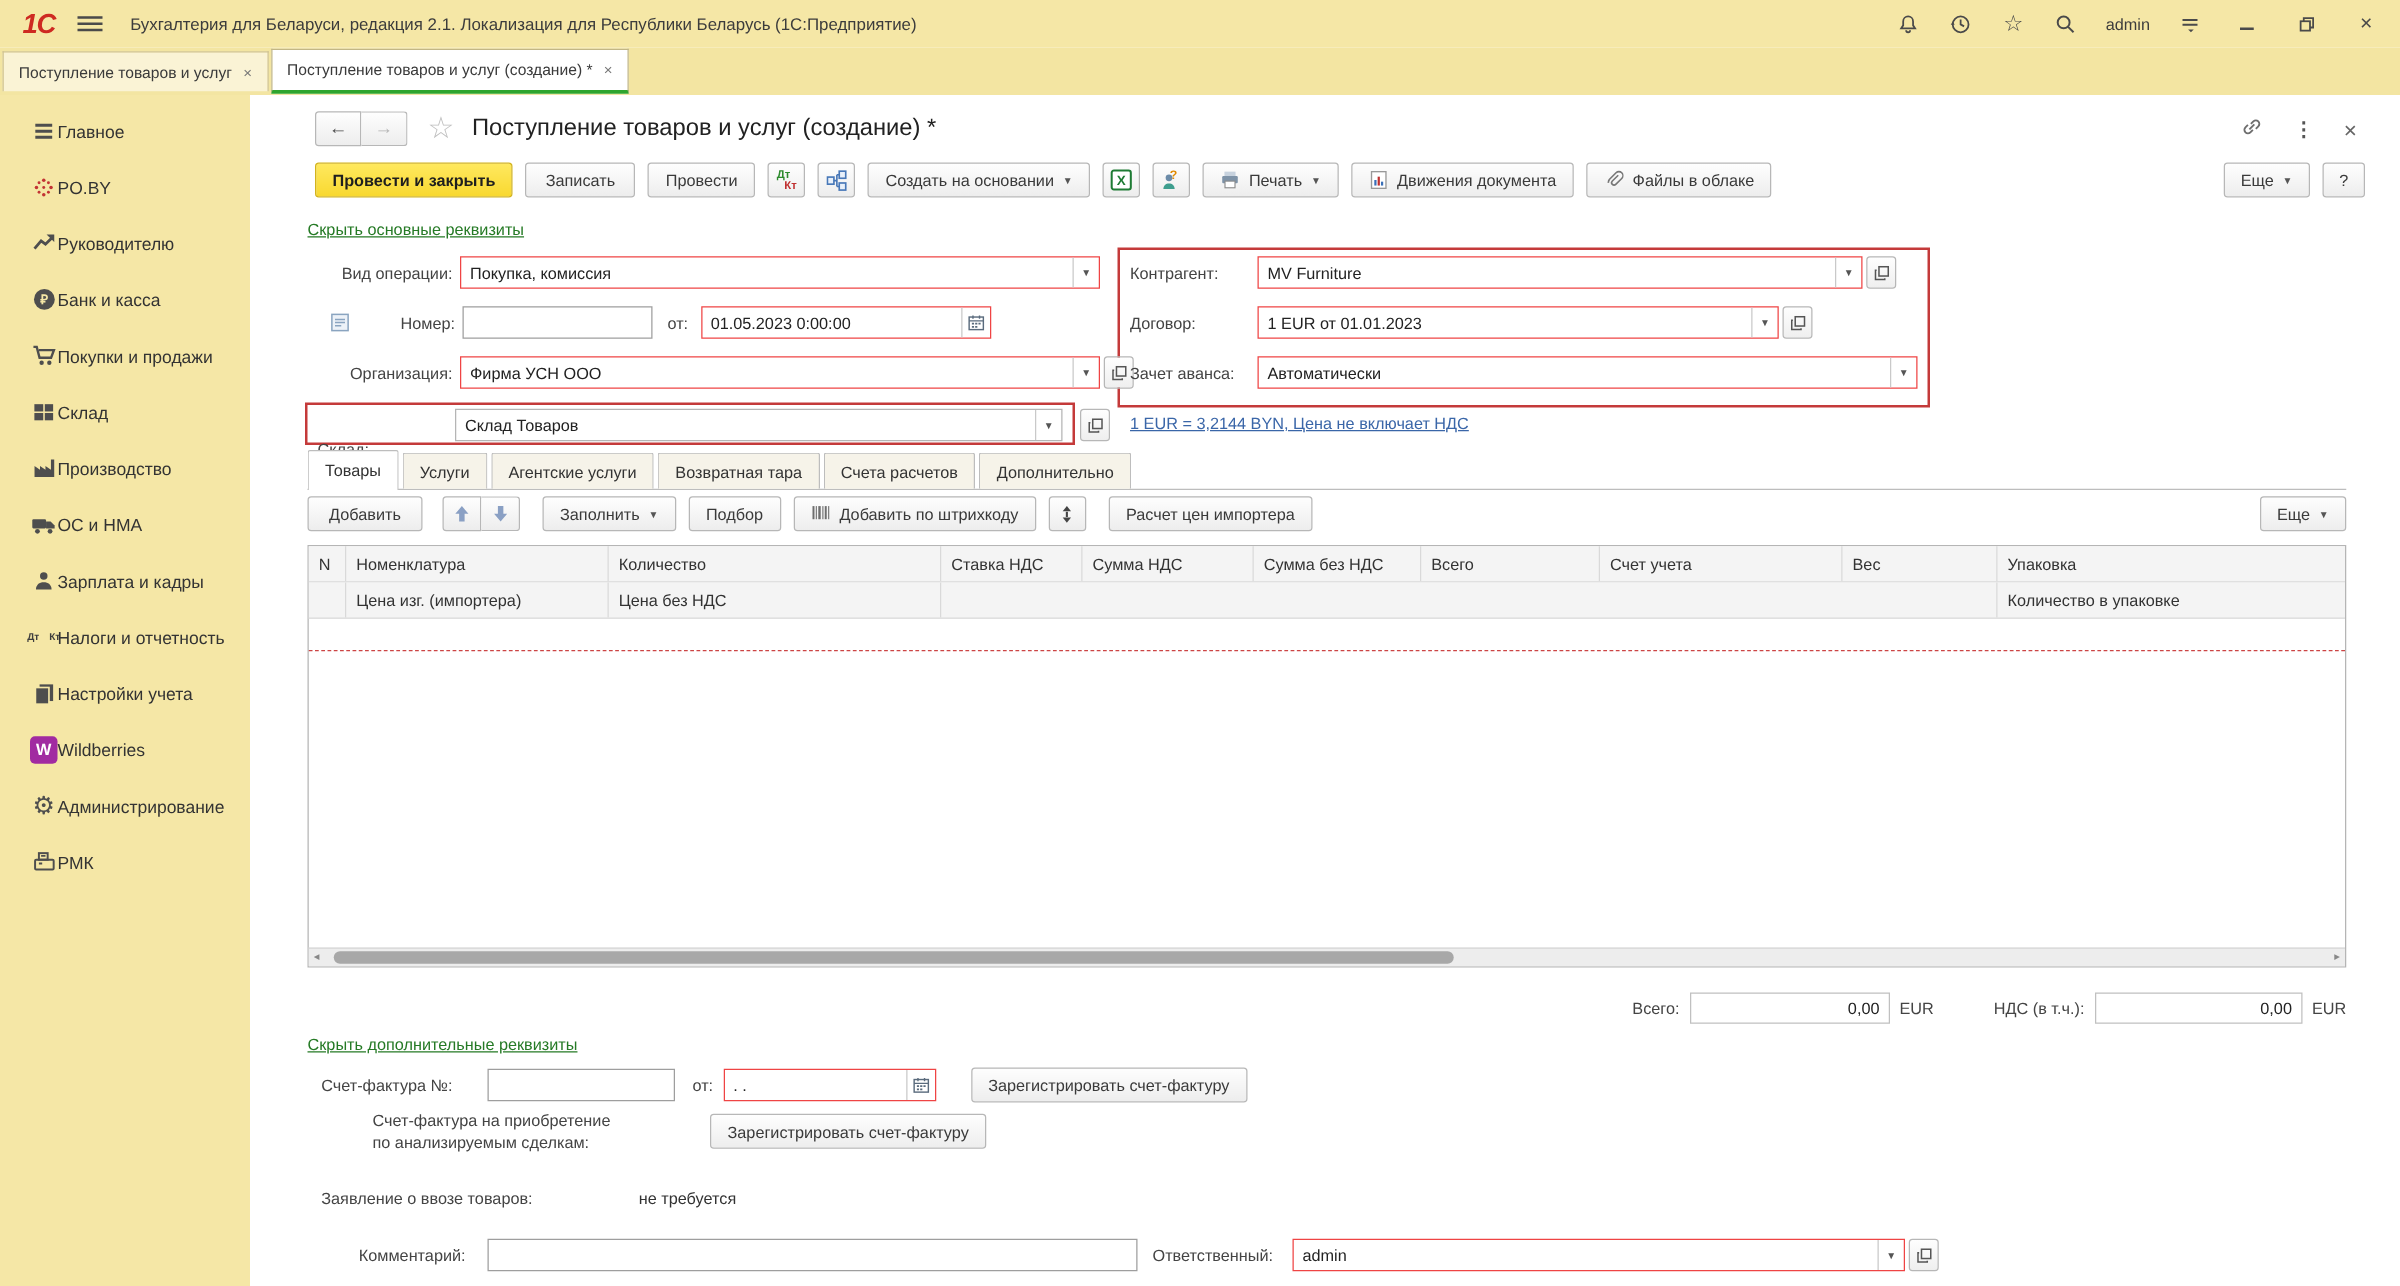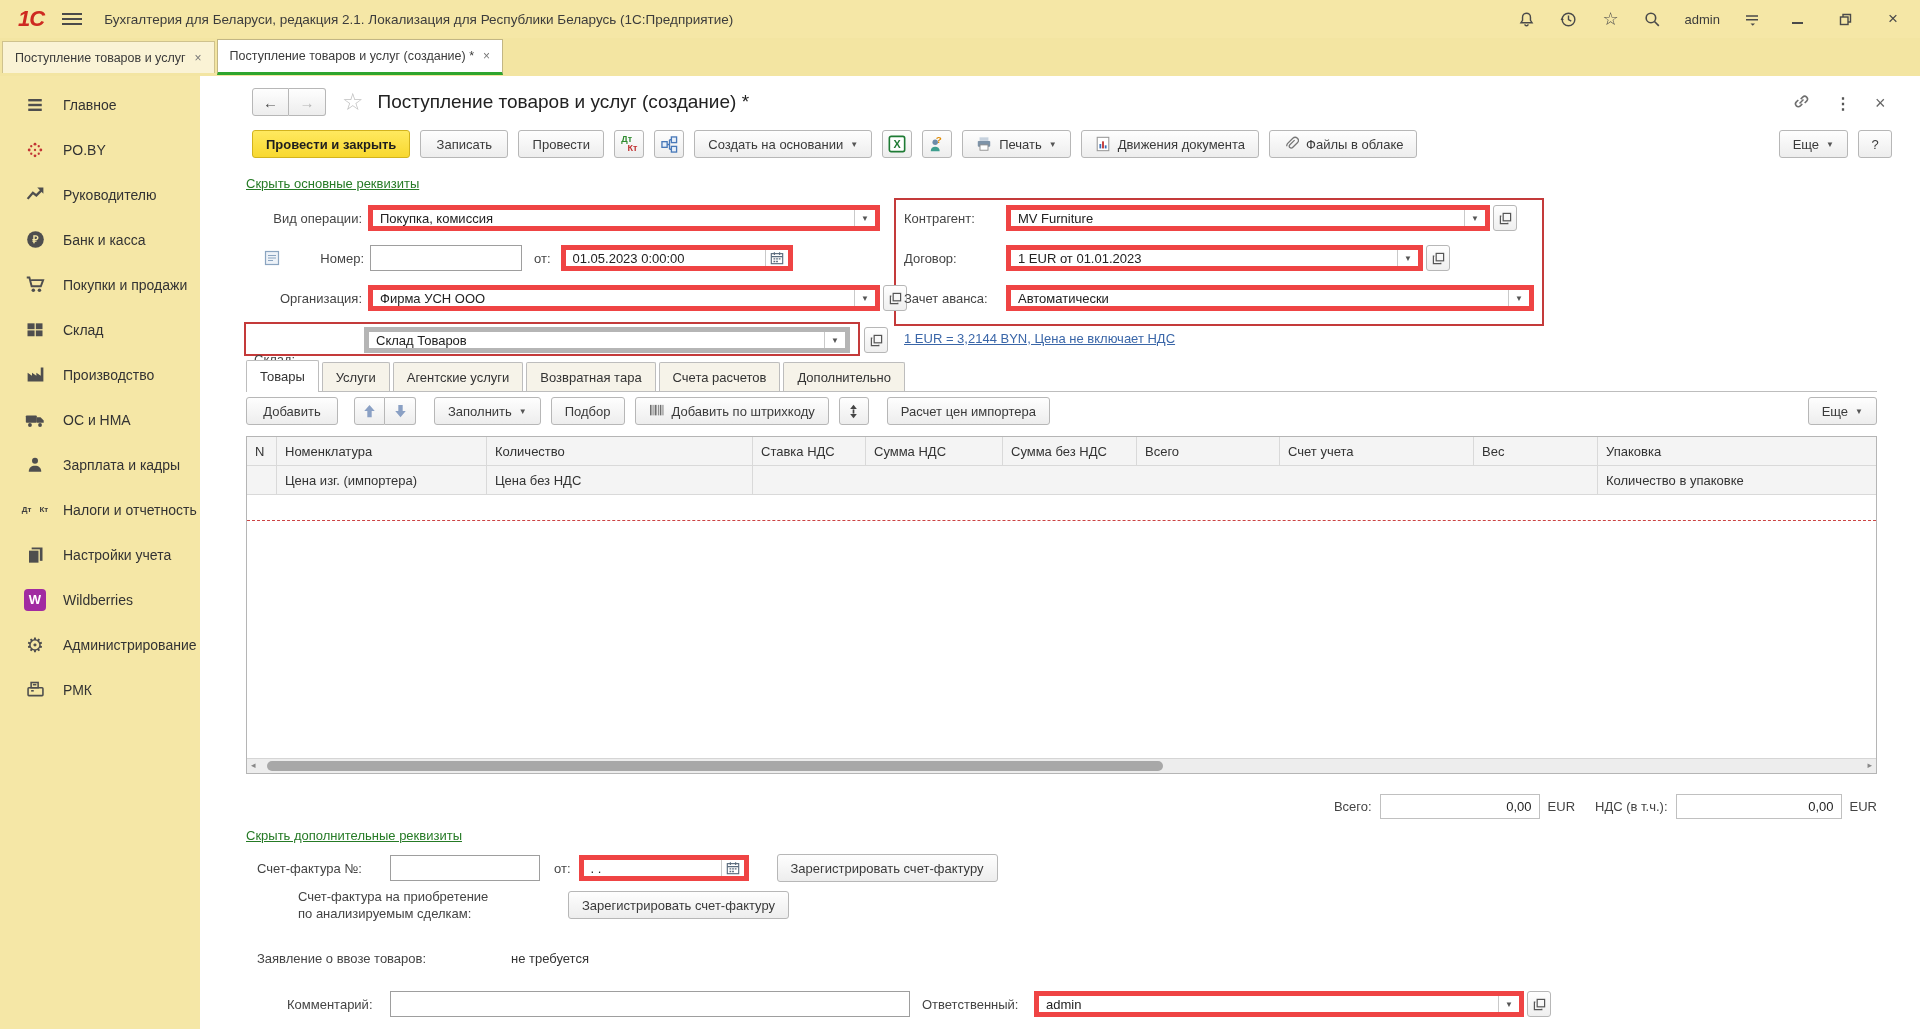--- a/index.html
+++ b/index.html
@@ -19,21 +19,21 @@
   
   .tabbar { height:38px; background:#F3E5A2; display:flex; align-items:center; padding-left:2px; }
   .wtab { height:32px; display:flex; align-items:center; padding:0 12px; font-size:12.5px; color:#3A3A3A;
           background:rgba(255,255,255,.55); border:1px solid #CFC28D; border-bottom:none; margin-right:2px; }
   .wtab .x { margin-left:9px; color:#777; font-size:12px; cursor:pointer; }
   .wtab.active { background:#FFFFFF; height:36px; border-color:#C2B685; border-bottom:3px solid #2EA52E; font-weight:normal; }
 
   
   .page { display:flex; height:953px; }
   .sidebar { width:200px; background:#F5E7A6; padding-top:6px; flex-shrink:0; }
-  .sbitem { height:45px; display:flex; align-items:center; padding-left:24px; gap:17px; cursor:pointer; }
+  .sbitem { height:45px; display:flex; align-items:center; padding-left:24px; cursor:pointer; }
   .sbitem .ic { width:22px; height:22px; display:flex; align-items:center; justify-content:center; flex-shrink:0; }
   .sbitem .lb { font-size:14px; color:#333; white-space:nowrap; }
   .wbic { width:22px; height:22px; background:#A12BA1; border-radius:4px; color:#fff; font-weight:bold; font-size:13px; display:flex; align-items:center; justify-content:center;}
   .dtkt { font-size:8px; font-weight:bold; color:#3E3E3E; line-height:8px; text-align:left;}
   .gear { font-size:20px; color:#4E4E4E; line-height:20px;}
 
   .main { flex:1; position:relative; background:#fff; }
 
   
   .btn { background:linear-gradient(#FEFEFE,#EDEDED); border:1px solid #B7B7B7; border-radius:3px; height:28px;
@@ -41,21 +41,21 @@
          padding:0 13px; gap:7px; cursor:pointer; white-space:nowrap; font-family:inherit;}
   .btn-yellow { background:linear-gradient(#FFE95F,#F8D830); border-color:#D2B31E; font-weight:bold; color:#1E1E1E; }
   .ibtn { padding:0 5px; min-width:30px; }
   .caret { font-size:8px; color:#555; }
   .link-green { color:#257A25; text-decoration:underline; font-size:13px; cursor:pointer; display:inline-block;}
   .link-blue { color:#3A66A8; text-decoration:underline; font-size:13px; cursor:pointer; display:inline-block;}
 
   .frow { position:absolute; height:28px; display:flex; align-items:center; }
   .flabel { width:116px; text-align:right; margin-right:6px; font-size:13px; color:#444; flex-shrink:0;}
   .rlabel { width:102px; font-size:13px; color:#444; flex-shrink:0;}
-  .combo { border:5px solid #ef4444; background:#fff; height:26px; display:flex; align-items:center; }
+  .combo { border:1px solid #ef4444; background:#fff; height:26px; display:flex; align-items:center; }
   .combo .val { flex:1; padding:0 7px; font-size:13px; color:#222; white-space:nowrap; overflow:hidden;}
   .combo .dd { width:21px; align-self:stretch; border-left:1px solid #C9C9C9; display:flex; align-items:center; justify-content:center; font-size:8px; color:#555; cursor:pointer;}
   .txt { border:1px solid #9E9E9E; height:26px; font-size:13px; padding:0 6px; font-family:inherit; color:#222;}
   .openbtn { width:24px; height:26px; border:1px solid #B7B7B7; border-radius:3px; background:linear-gradient(#FEFEFE,#EFEFEF);
              display:flex; align-items:center; justify-content:center; margin-left:3px; cursor:pointer; flex-shrink:0;}
   .calbtn { width:23px; align-self:stretch; border-left:1px solid #C9C9C9; display:flex; align-items:center; justify-content:center; cursor:pointer;}
   .redbox { position:absolute; border:2px solid #C43A3A; pointer-events:none; }
 
   
   .itabs { position:absolute; top:284px; left:46px; right:43px; height:32px; display:flex; align-items:flex-end; border-bottom:1px solid #BDBDBD; }
@@ -544,21 +544,21 @@
         <span class="sarrow" style="left:4px;">◂</span>
         <div class="hthumb"></div>
         <span class="sarrow" style="right:4px;">▸</span>
       </div>
     </div>
 
     <div class="totals">
       <span>Всего:</span>
       <span class="totbox" style="width:160px;margin-left:8px;">0,00</span>
       <span style="margin-left:8px;">EUR</span>
-      <span style="margin-left:20px;">НДС (в т.ч.):</span>
+      <span style="margin-left:48px;">НДС (в т.ч.):</span>
       <span class="totbox" style="width:166px;margin-left:8px;">0,00</span>
       <span style="margin-left:8px;">EUR</span>
     </div>
 
     <span class="link-green" style="position:absolute;top:752px;left:46px;">Скрыть дополнительные реквизиты</span>
 
     <div class="frow" style="top:778px;left:57px;">
       <span class="plain" style="width:124px;">Счет-фактура №:</span>
       <input class="txt" style="width: 150px; margin-left: 9px;" value="">
       <span class="plain" style="margin:0 8px 0 14px;">от:</span>

